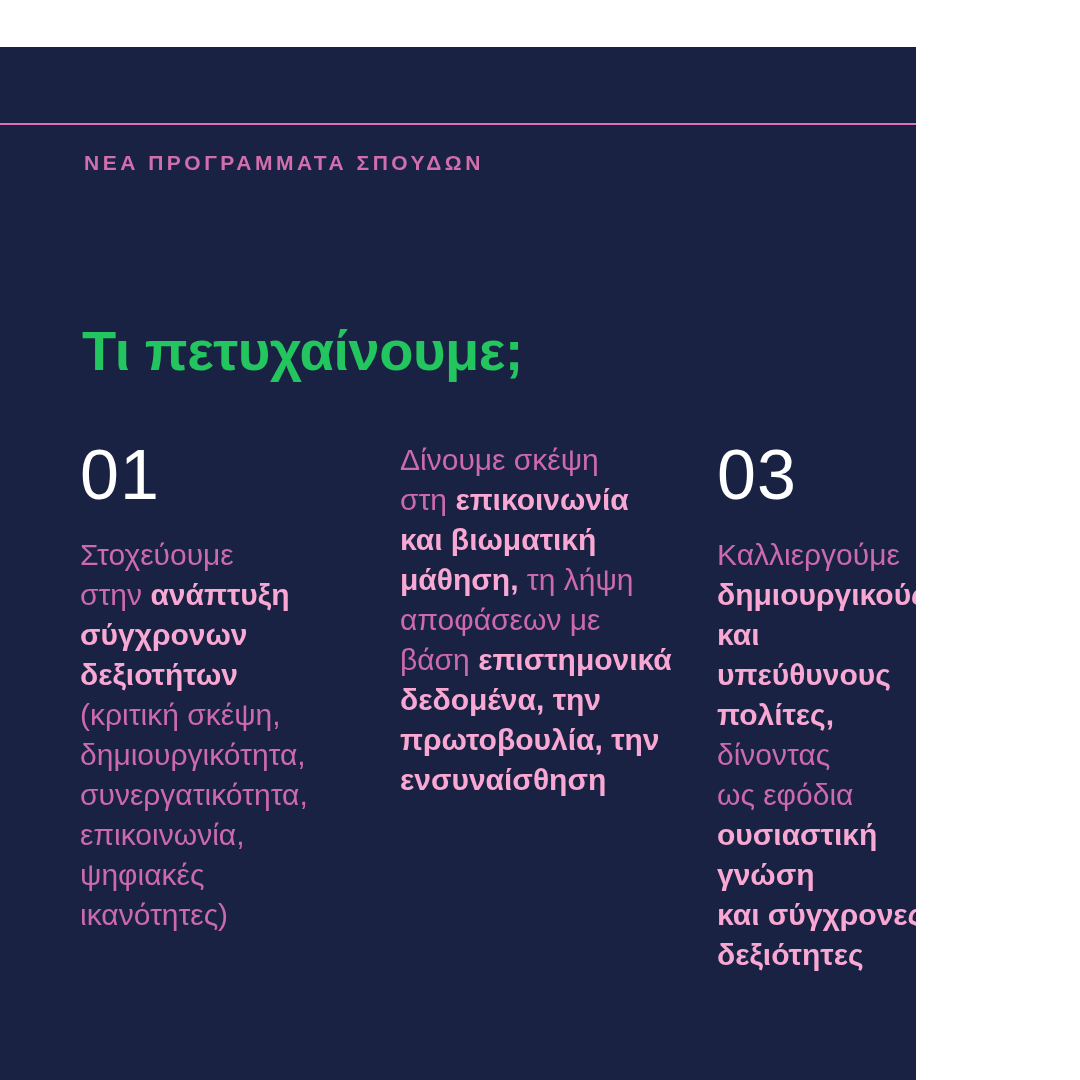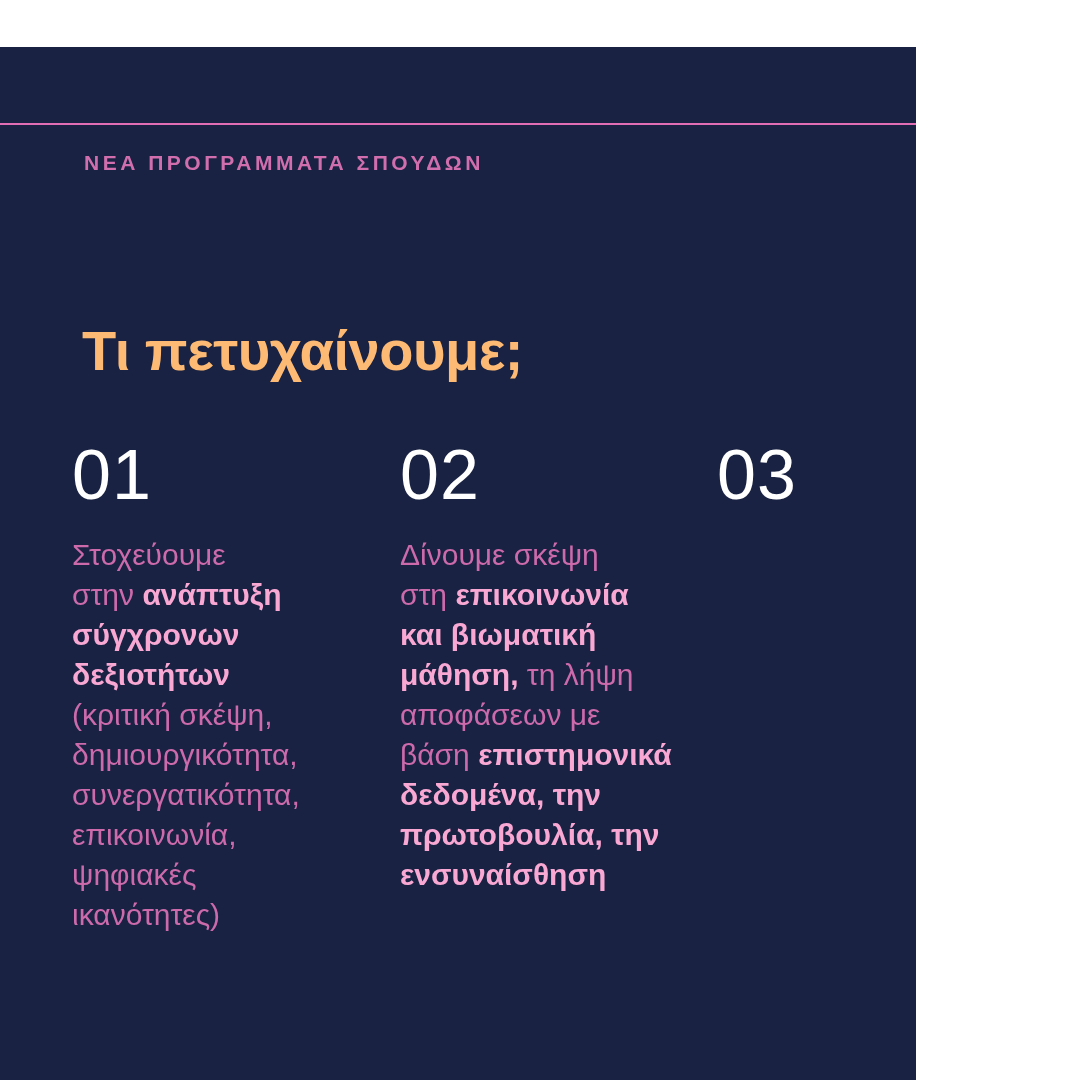--- a/index.html
+++ b/index.html
@@ -27,28 +27,28 @@
     font-weight: 600;
     letter-spacing: 3.5px;
     color: #d16fae;
   }
   .page-title {
     position: absolute;
     left: 82px; top: 272px;
     font-size: 56px;
     font-weight: 700;
     line-height: 1.15;
-    color: #fdba74;
+    color: #22c55e;
     letter-spacing: -0.5px;
   }
   .column {
     position: absolute;
     top: 393px;
   }
-  .col-1 { left: 72px; }
+  .col-1 { left: 80px; }
   .col-2 { left: 400px; }
   .col-3 { left: 717px; }
   .col-number {
     font-size: 70px;
     font-weight: 300;
     line-height: 70px;
     color: #ffffff;
     letter-spacing: 1px;
     margin-bottom: 25px;
   }
@@ -93,32 +93,39 @@
 δεξιοτήτων</span><span class="seg-pink">
 (κριτική σκέψη,
 δημιουργικότητα,
 συνεργατικότητα,
 επικοινωνία,
 ψηφιακές
 ικανότητες)</span></div>
   </div>
 
   <div class="column col-2">
-    <div class="col-number">02</div>
     <div class="col-body"><span class="seg-pink">Δίνουμε σκέψη
 στη </span><span class="seg-white">επικοινωνία
 και βιωματική
 μάθηση,</span><span class="seg-pink"> τη λήψη
 αποφάσεων με
 βάση </span><span class="seg-white">επιστημονικά
 δεδομένα, την
 πρωτοβουλία, την
 ενσυναίσθηση</span></div>
   </div>
 
   <div class="column col-3">
     <div class="col-number">03</div>
+    <div class="col-body"><span class="seg-pink">Καλλιεργούμε
+</span><span class="seg-white">δημιουργικούς
+και υπεύθυνους
+πολίτες,</span><span class="seg-pink"> δίνοντας
+ως εφόδια
+</span><span class="seg-white">ουσιαστική γνώση
+και σύγχρονες
+δεξιότητες</span></div>
   </div>
 
   <div class="connector-circle"></div>
   <div class="connector-line"></div>
 
 </div>
 
 </body></html>

